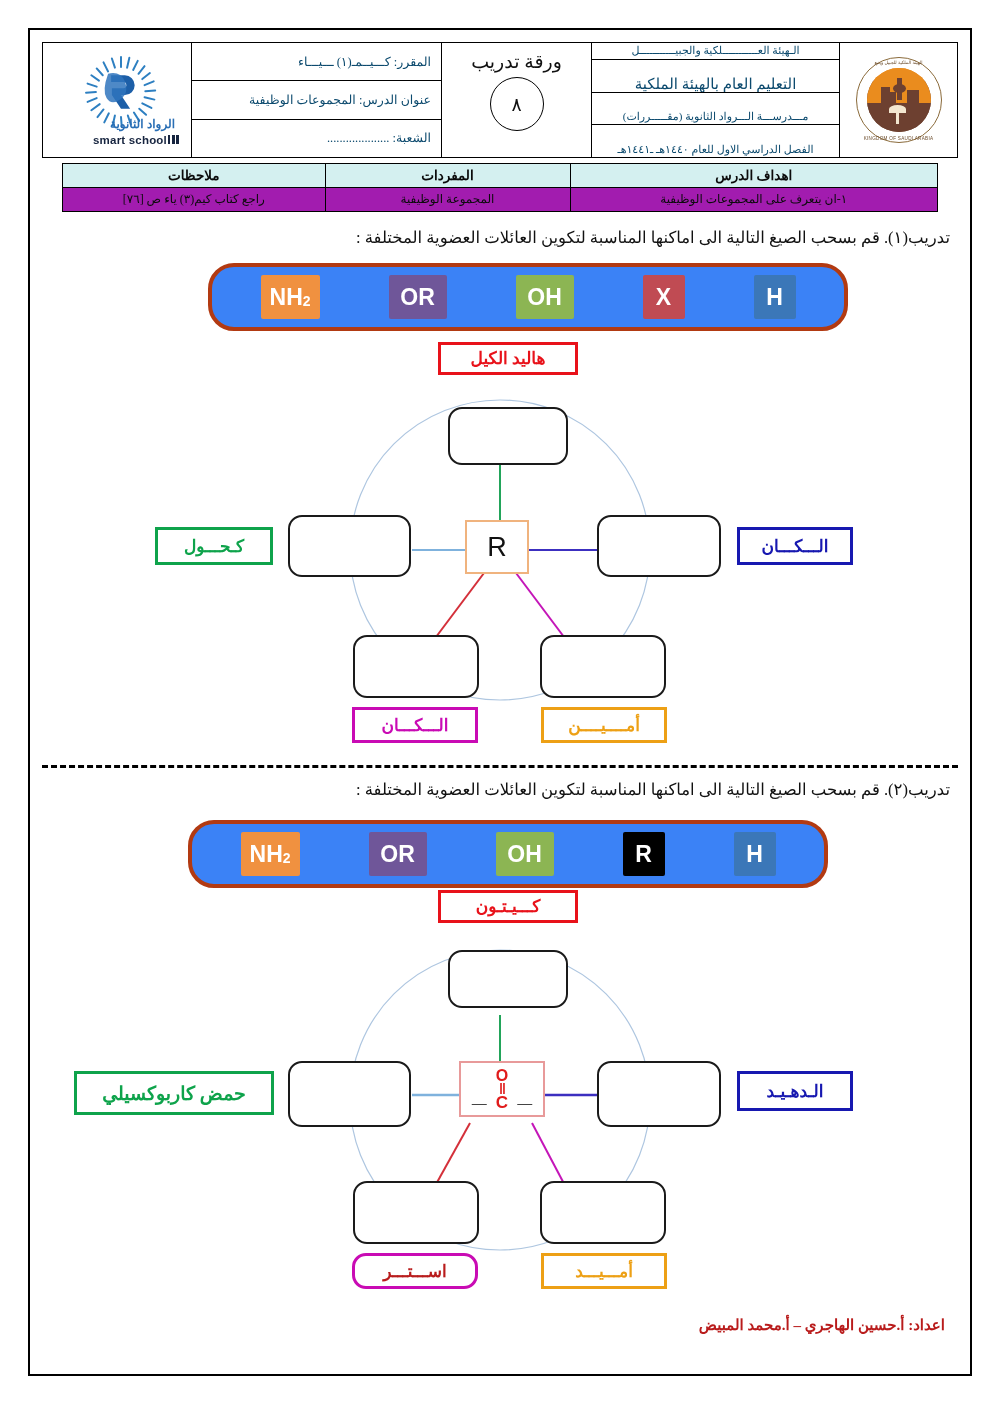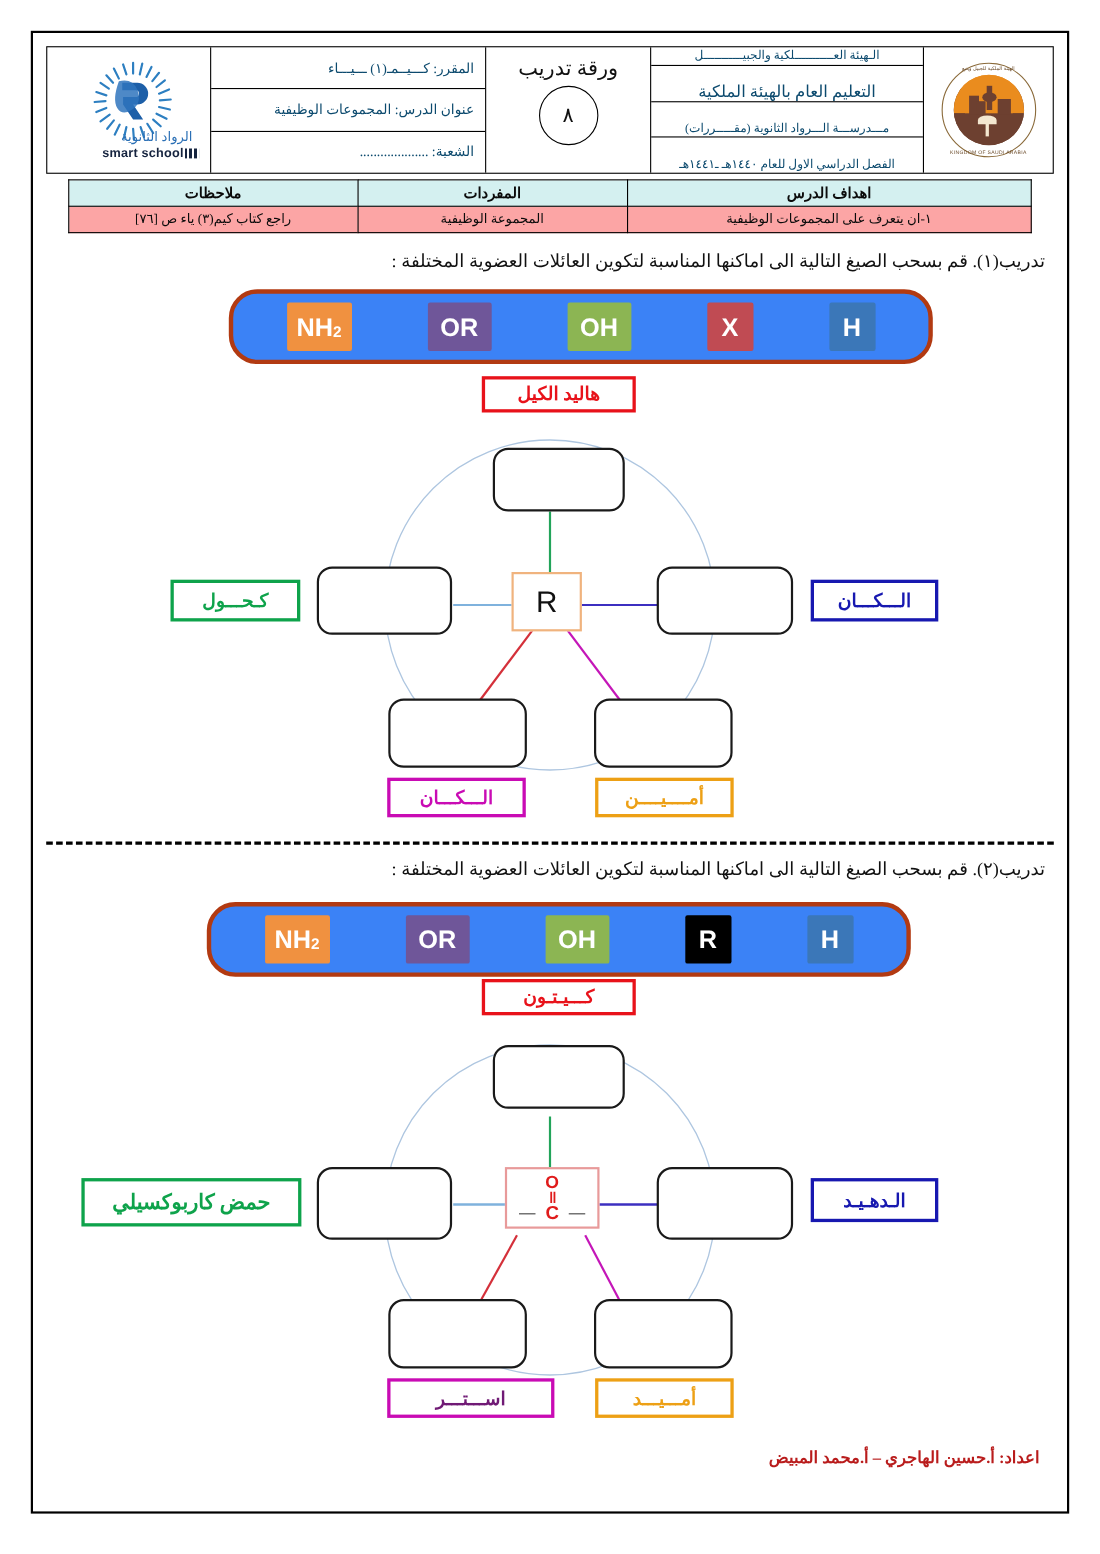--- a/index.html
+++ b/index.html
@@ -106,21 +106,21 @@
     text-align: center; font-size: 4.6px; letter-spacing: .3px;
     color: #6b4b2a; font-family: "Liberation Sans", sans-serif;
   }
   .logo-rc .txt-top { top: 2.5px; }
   .logo-rc .txt-bot { bottom: 2.5px; }
 
   .logo-smart { width: 128px; height: 96px; position: relative; }
   .logo-smart .burst { position: absolute; left: 30px; top: 2px; width: 76px; height: 76px; }
   .logo-smart .sname {
     position: absolute; bottom: 17px; right: 6px;
-    font-size: 12px; color: #2a6fb5; font-weight: normal;
+    font-size: 12px; color: #2a6fb5; font-weight: bold;
     font-family: "Liberation Sans", sans-serif;
   }
   .logo-smart .ssub {
     position: absolute; bottom: 2px; right: 14px;
     font-size: 11.5px; color: #16243f; font-weight: bold;
     letter-spacing: .2px; font-family: "Liberation Sans", sans-serif;
     direction: ltr;
   }
   .logo-smart .bars {
     position: absolute; bottom: 4px; right: 0px; width: 13px; height: 9px;
@@ -136,21 +136,21 @@
     border-collapse: collapse;
   }
   .obj-table td, .obj-table th {
     border: 1.2px solid #000;
     text-align: center;
     padding: 3px 4px;
     font-size: 13px;
     color: #0b0b0b;
   }
   .obj-table thead th { background: #d4f0f0; font-weight: bold; font-size: 13.5px; }
-  .obj-table tbody td { background: #fca5a5; font-size: 12px; height: 24px; }
+  .obj-table tbody td { background: #a21caf; font-size: 12px; height: 24px; }
   .col-goals { width: 42%; }
   .col-vocab { width: 28%; }
   .col-notes { width: 30%; }
 
   
   .prompt {
     position: absolute;
     right: 50px;
     width: 800px;
     text-align: right;
@@ -467,21 +467,21 @@
         <span class="dash">—</span>
       </span>
     </div>
 
     <div class="dbox" style="left:597px; top:166px; width:124px; height:66px;"></div>
     <div class="tag" style="left:737px; top:176px; width:116px; height:40px; border-color:#1718b0; color:#1718b0;">
       <span>الـدهـيـد</span>
     </div>
 
     <div class="dbox" style="left:353px; top:286px; width:126px; height:63px;"></div>
-    <div class="tag" style="left:352px; top:358px; width:152px; height:36px; border-color:#c90bb4; color:#701a75;">
+    <div class="tag" style="left:352px; top:358px; width:126px; height:36px; border-color:#c90bb4; color:#b91c1c;border-radius:14px;">
       <span>اســـتـــر</span>
     </div>
 
     <div class="dbox" style="left:540px; top:286px; width:126px; height:63px;"></div>
     <div class="tag" style="left:541px; top:358px; width:126px; height:36px; border-color:#eda015; color:#eda015;">
       <span>أمـــيـــد</span>
     </div>
   </div>
 
   <div class="footer">اعداد: أ.حسين الهاجري – أ.محمد المبيض</div>

